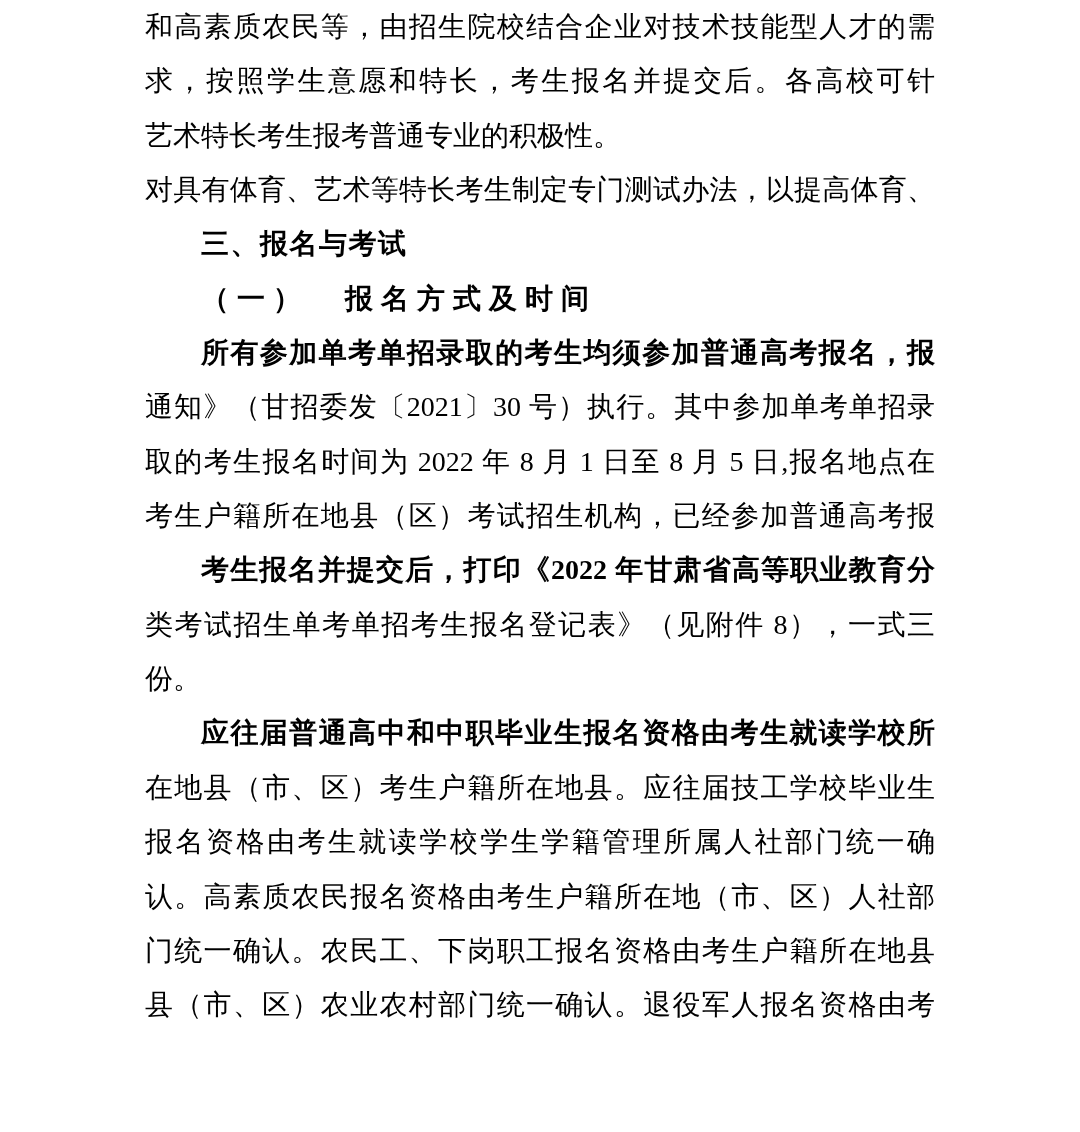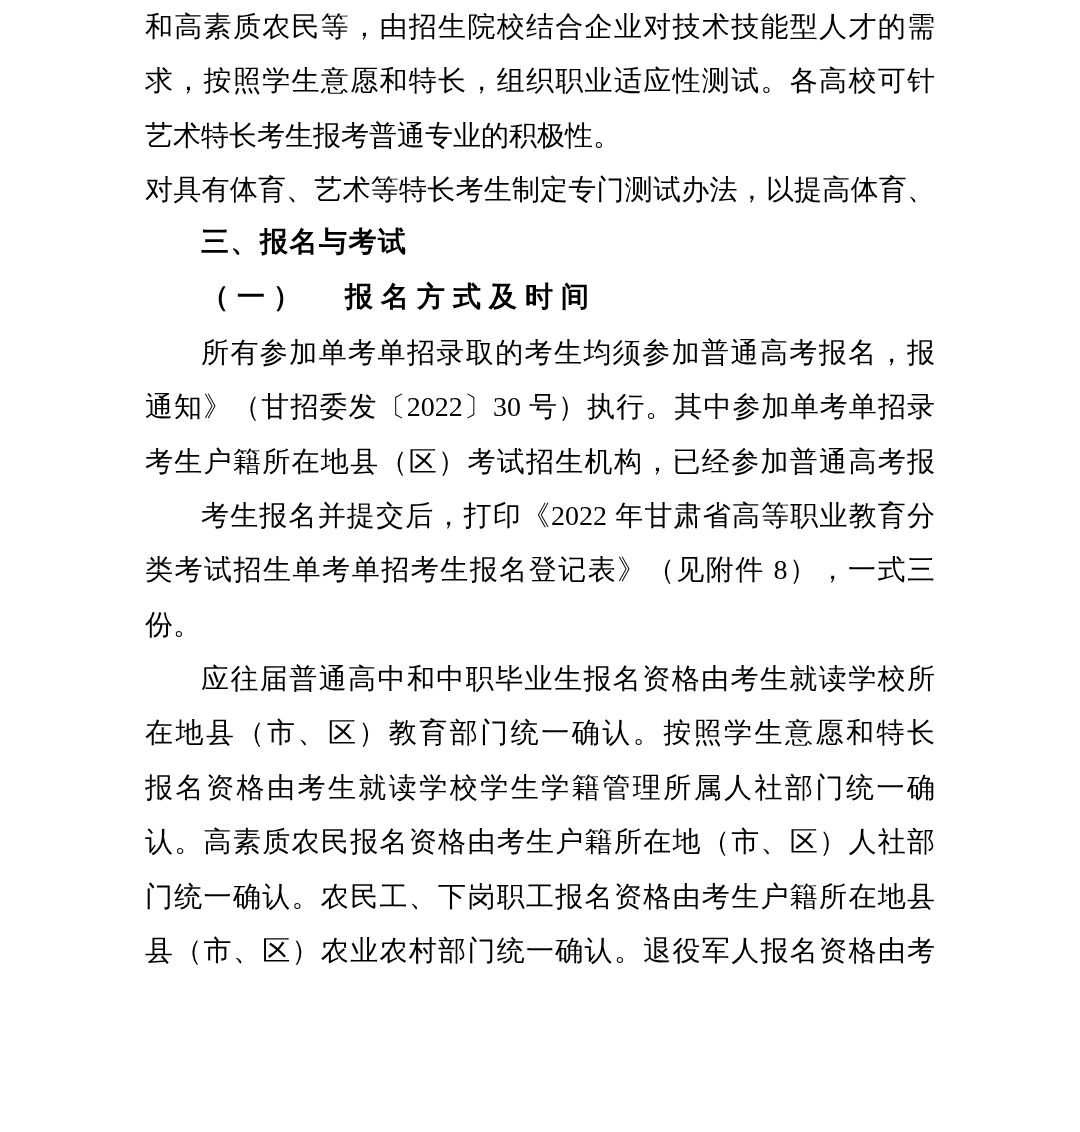--- a/index.html
+++ b/index.html
@@ -29,49 +29,51 @@
     font-family: "Liberation Serif", serif;
     white-space: nowrap;
   }
   .ln.just {
     white-space: normal;
     text-align: justify;
     text-align-last: justify;
   }
   .ln.indent {
     text-indent: 56px;
+    font-weight: bold;
   }
   .ln.heading {
-    font-family: Liberation Mono, monospace;
+    font-family: Liberation Sans, sans-serif;
     font-weight: 700;
     letter-spacing: 1.5px;
   }
   .ln.subheading {
-    font-family: Liberation Mono, monospace;
+    font-family: Liberation Sans, sans-serif;
     font-weight: 700;
     letter-spacing: 8px;
   }
 </style>
 </head>
 <body>
 
 <div class="page">
   <div class="text-block" id="text-block">
       <div class="ln just">和高素质农民等，由招生院校结合企业对技术技能型人才的需</div>
-      <div class="ln just">求，按照学生意愿和特长，组织职业适应性测试。各高校可针</div>
+      <div class="ln just">求，按照学生意愿和特长，考生报名并提交后。各高校可针</div>
       <div class="ln">艺术特长考生报考普通专业的积极性。</div>
       <div class="ln just">对具有体育、艺术等特长考生制定专门测试办法，以提高体育、</div>
       <div class="ln heading indent">三、报名与考试</div>
       <div class="ln subheading indent">（一）　报名方式及时间</div>
       <div class="ln just indent">所有参加单考单招录取的考生均须参加普通高考报名，报</div>
-      <div class="ln just">通知》（甘招委发〔2022〕30 号）执行。其中参加单考单招录</div>
+      <div class="ln just">通知》（甘招委发〔2021〕30 号）执行。其中参加单考单招录</div>
+      <div class="ln just">取的考生报名时间为 2022 年 8 月 1 日至 8 月 5 日,报名地点在</div>
       <div class="ln just">考生户籍所在地县（区）考试招生机构，已经参加普通高考报</div>
       <div class="ln just indent">考生报名并提交后，打印《2022 年甘肃省高等职业教育分</div>
       <div class="ln just">类考试招生单考单招考生报名登记表》（见附件 8），一式三</div>
       <div class="ln">份。</div>
       <div class="ln just indent">应往届普通高中和中职毕业生报名资格由考生就读学校所</div>
-      <div class="ln just">在地县（市、区）教育部门统一确认。按照学生意愿和特长</div>
+      <div class="ln just">在地县（市、区）考生户籍所在地县。应往届技工学校毕业生</div>
       <div class="ln just">报名资格由考生就读学校学生学籍管理所属人社部门统一确</div>
       <div class="ln just">认。高素质农民报名资格由考生户籍所在地（市、区）人社部</div>
       <div class="ln just">门统一确认。农民工、下岗职工报名资格由考生户籍所在地县</div>
       <div class="ln just">县（市、区）农业农村部门统一确认。退役军人报名资格由考</div>
     </div>
 </div>
 
 </body></html>

